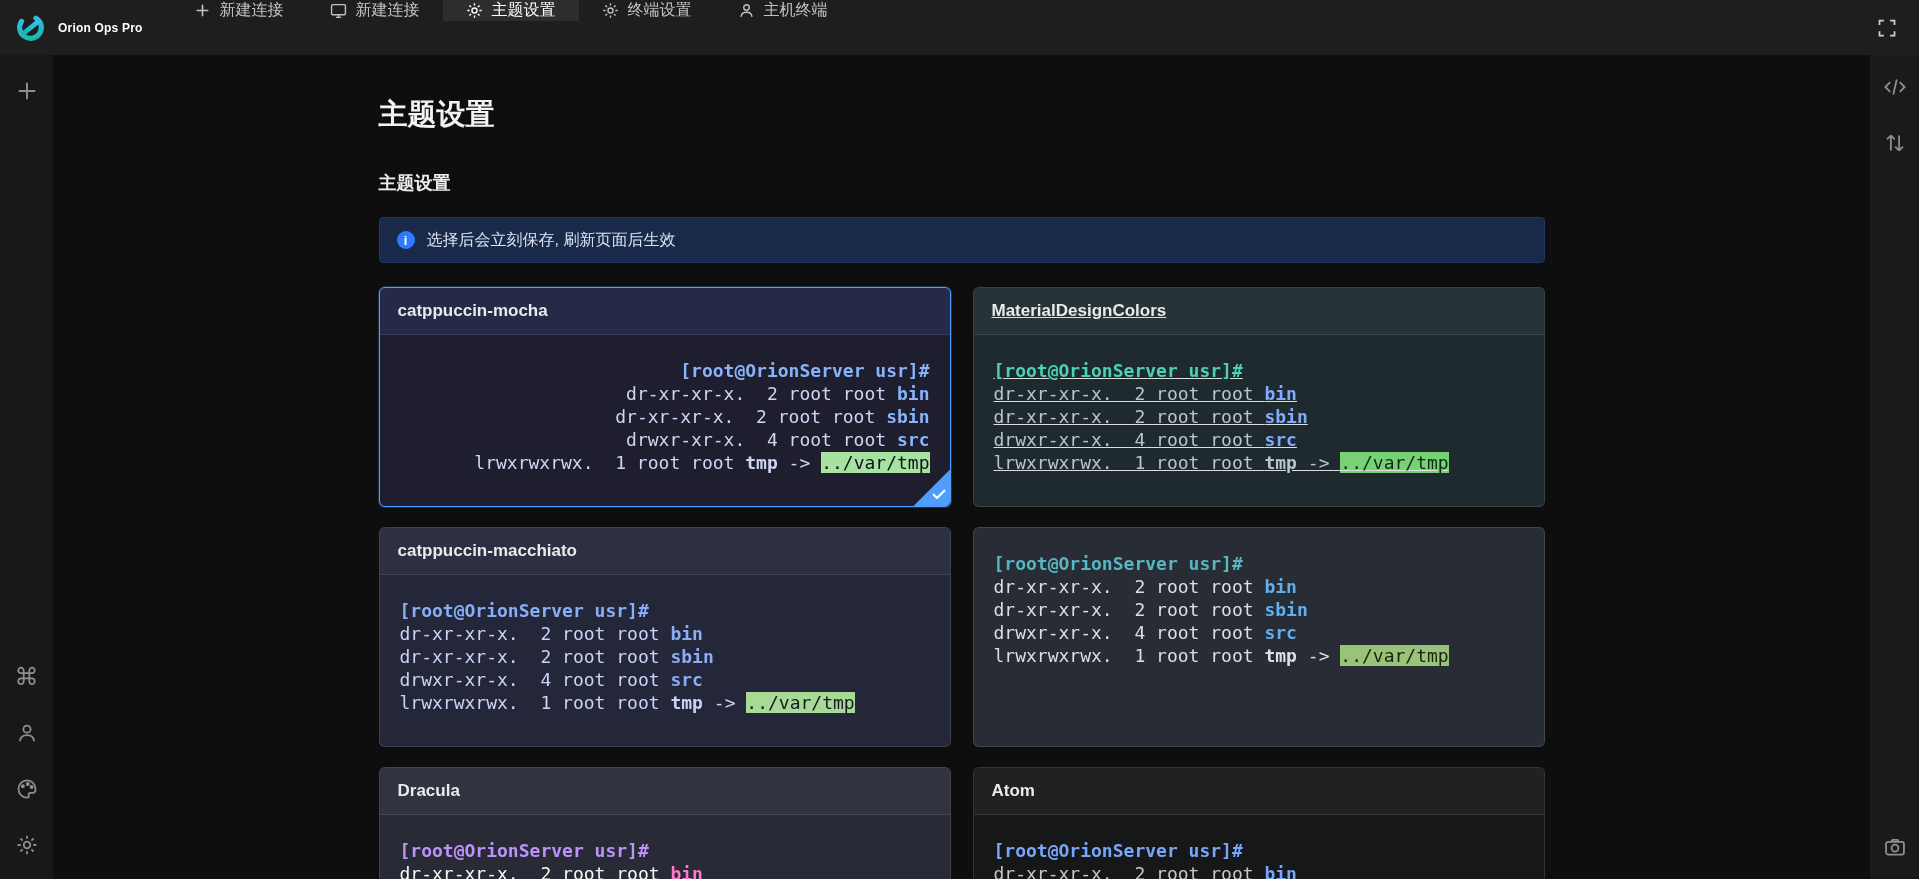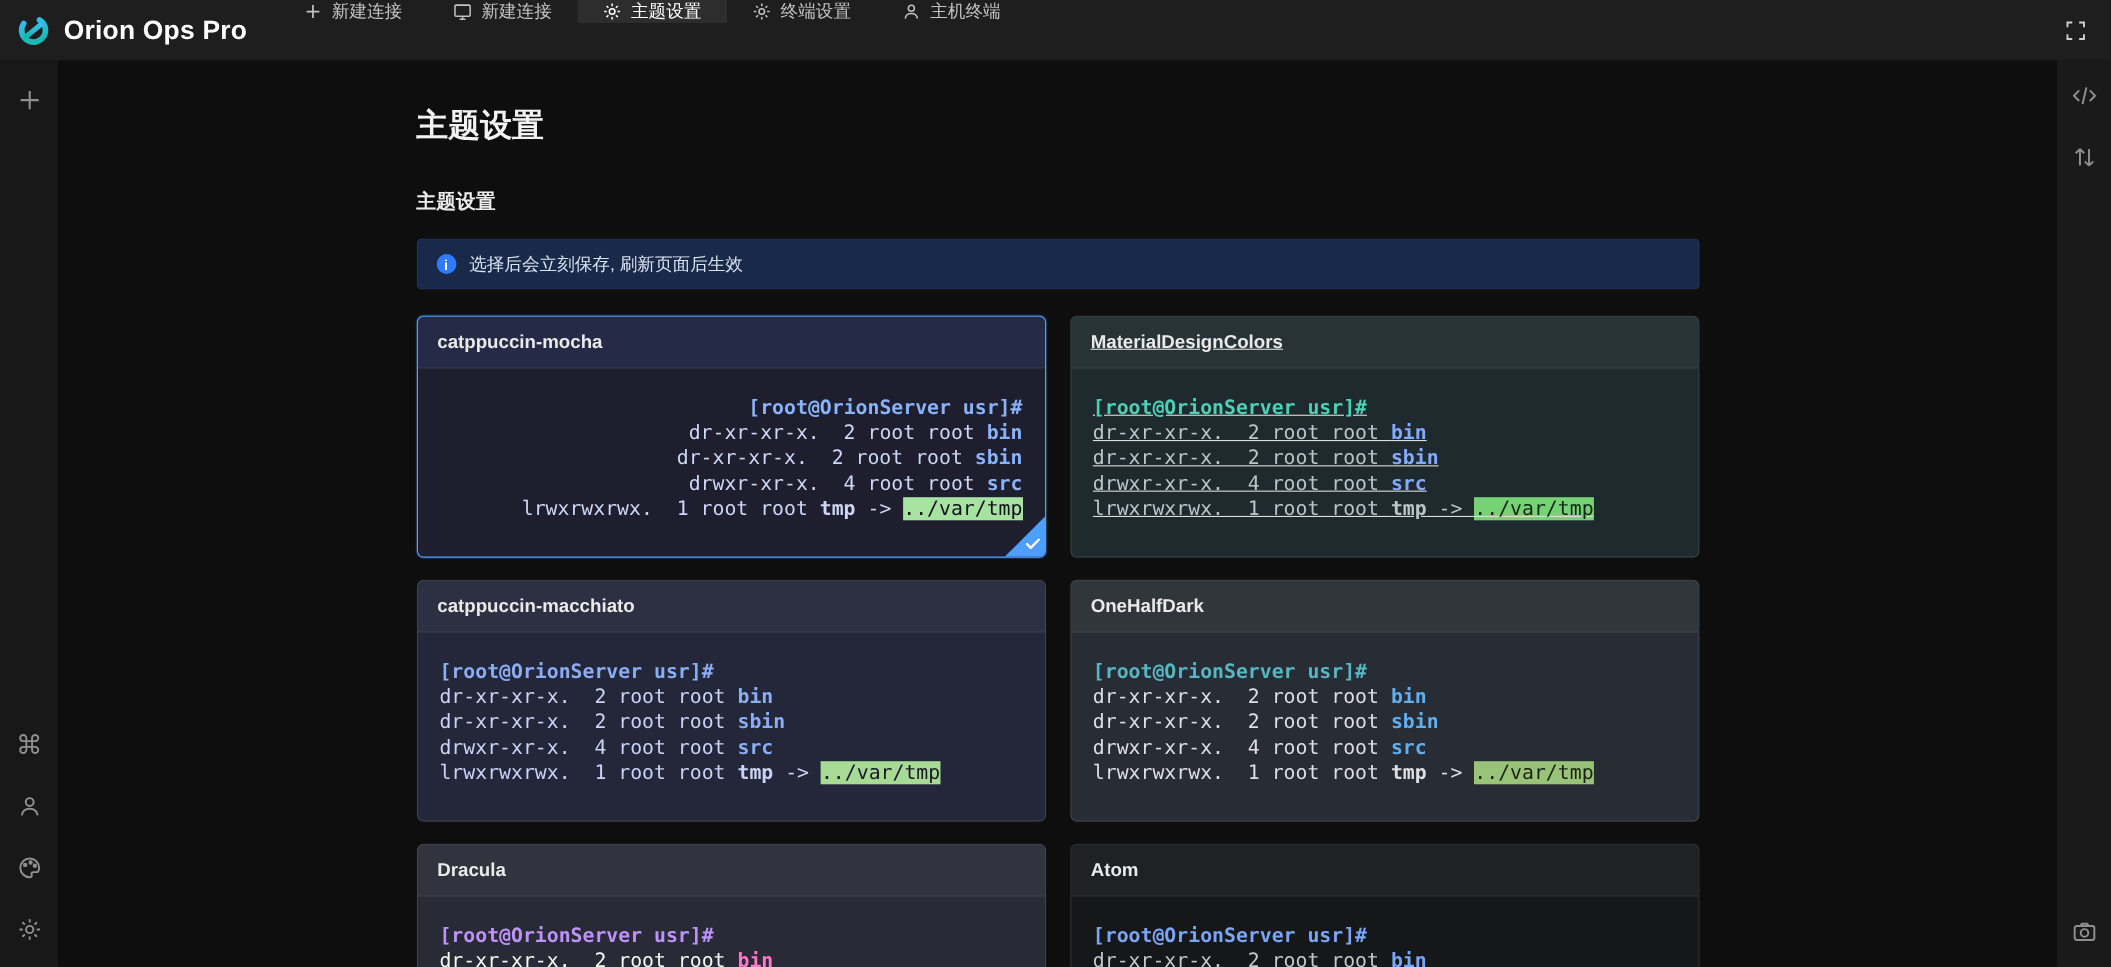--- a/index.html
+++ b/index.html
@@ -8,21 +8,21 @@
     background: #0e0e0e;
     font-family: "Liberation Sans", "DejaVu Sans", sans-serif;
     color: #ddd;
     display: flex;
     flex-direction: column;
   }
 
   
   .navbar { height: 55px; flex: 0 0 55px; background: #1e1e1e; display: flex; align-items: stretch; }
   .brand { display: flex; align-items: center; gap: 11px; padding: 0 28px 0 14px; }
-  .brand-name { font-size: 24px; font-weight: bold; color: #ffffff; letter-spacing: .2px; }
+  .brand-name { font-size: 12px; font-weight: bold; color: #ffffff; letter-spacing: .2px; }
   .nav-items { display: flex; align-items: flex-start; }
   .nav-item { display: flex; align-items: center; gap: 9px; padding: 0 23px; color: #c2c2c2; font-size: 16px; cursor: pointer; }
   .nav-item.active { background: #2d2d2d; color: #ffffff; }
   .nav-item svg { width: 17px; height: 17px; }
   .nav-spacer { flex: 1; }
   .fullscreen-btn { display: flex; align-items: center; padding: 0 22px; color: #cfcfcf; cursor: pointer; }
   .fullscreen-btn svg { width: 20px; height: 20px; }
 
   
   .app-body { flex: 1; display: flex; min-height: 0; }
@@ -211,21 +211,20 @@
 
   </div>
 
   <div class="theme-card" style="background: rgb(36, 39, 58);">
     <div class="card-header">catppuccin-macchiato</div>
     <div class="card-terminal"><div class="t-line"><span style="color: rgb(138, 173, 244); font-weight: bold;">[root@OrionServer usr]#</span></div><div class="t-line"><span style="color: rgb(202, 211, 245);">dr-xr-xr-x.  2 root root </span><span style="color: rgb(138, 173, 244); font-weight: bold;">bin</span></div><div class="t-line"><span style="color: rgb(202, 211, 245);">dr-xr-xr-x.  2 root root </span><span style="color: rgb(138, 173, 244); font-weight: bold;">sbin</span></div><div class="t-line"><span style="color: rgb(202, 211, 245);">drwxr-xr-x.  4 root root </span><span style="color: rgb(138, 173, 244); font-weight: bold;">src</span></div><div class="t-line"><span style="color: rgb(202, 211, 245);">lrwxrwxrwx.  1 root root </span><span style="color: rgb(202, 211, 245); font-weight: bold;">tmp</span><span style="color: rgb(202, 211, 245);"> -&gt; </span><span style="color: rgb(24, 25, 38); background: rgb(166, 218, 149);">../var/tmp</span></div></div>
 
   </div>
 
   <div class="theme-card" style="background: rgb(40, 44, 52);">
-    <div class="card-header">OneHalfDark</div>
     <div class="card-terminal"><div class="t-line"><span style="color: rgb(86, 182, 194); font-weight: bold;">[root@OrionServer usr]#</span></div><div class="t-line"><span style="color: rgb(220, 223, 228);">dr-xr-xr-x.  2 root root </span><span style="color: rgb(97, 175, 239); font-weight: bold;">bin</span></div><div class="t-line"><span style="color: rgb(220, 223, 228);">dr-xr-xr-x.  2 root root </span><span style="color: rgb(97, 175, 239); font-weight: bold;">sbin</span></div><div class="t-line"><span style="color: rgb(220, 223, 228);">drwxr-xr-x.  4 root root </span><span style="color: rgb(97, 175, 239); font-weight: bold;">src</span></div><div class="t-line"><span style="color: rgb(220, 223, 228);">lrwxrwxrwx.  1 root root </span><span style="color: rgb(220, 223, 228); font-weight: bold;">tmp</span><span style="color: rgb(220, 223, 228);"> -&gt; </span><span style="color: rgb(27, 35, 16); background: rgb(152, 195, 121);">../var/tmp</span></div></div>
 
   </div>
 
   <div class="theme-card" style="background: rgb(40, 42, 54);">
     <div class="card-header">Dracula</div>
     <div class="card-terminal"><div class="t-line"><span style="color: rgb(189, 147, 249); font-weight: bold;">[root@OrionServer usr]#</span></div><div class="t-line"><span style="color: rgb(248, 248, 242);">dr-xr-xr-x.  2 root root </span><span style="color: rgb(255, 121, 198); font-weight: bold;">bin</span></div></div>
 
   </div>
 

